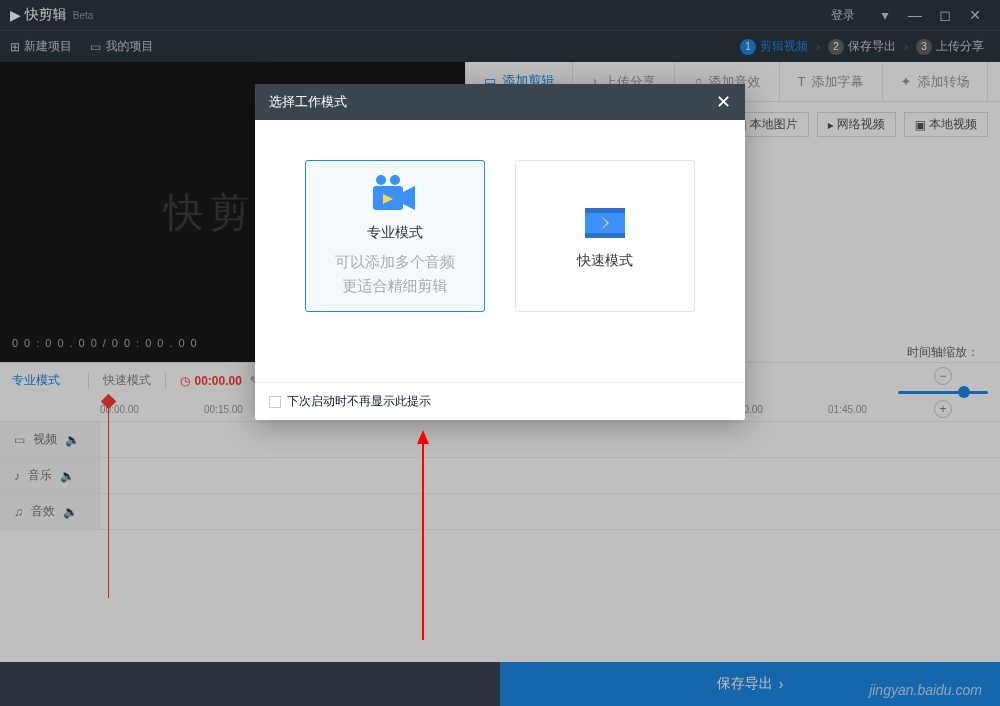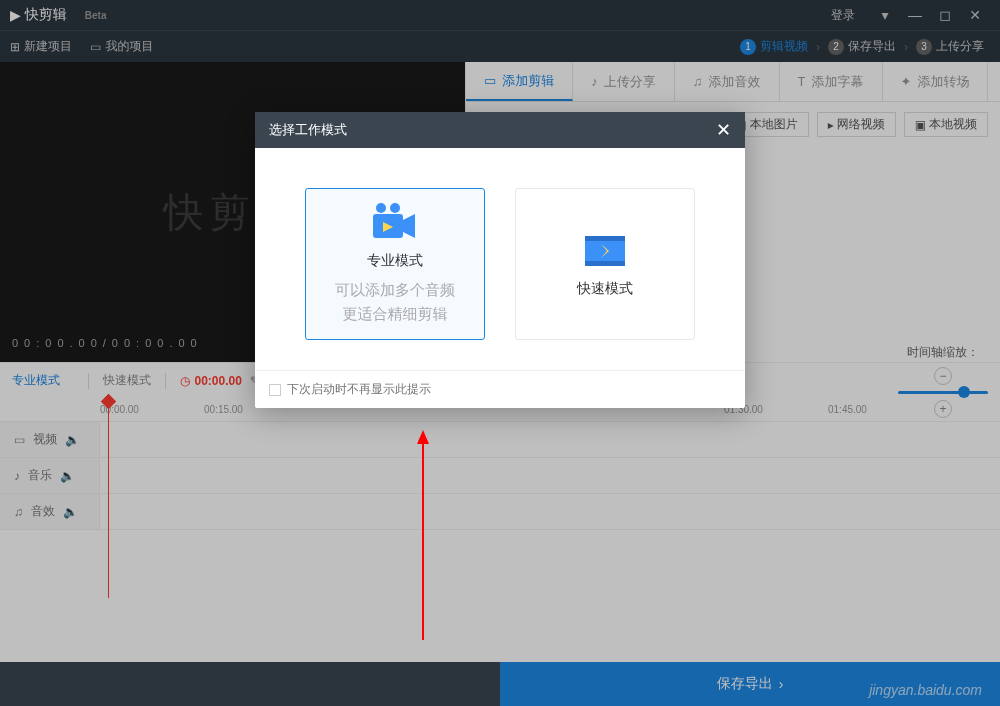--- a/index.html
+++ b/index.html
@@ -1,20 +1,20 @@
 <!DOCTYPE html>
 <html><head>
 <meta charset="utf-8">
 <style>
 * { margin: 0; padding: 0; box-sizing: border-box; font-family: "Microsoft YaHei", Arial, sans-serif; }
 body { width: 1000px; height: 706px; overflow: hidden; background: #fff; position: relative; }
 
 .titlebar { height: 30px; background: #2c3740; display: flex; align-items: center; padding: 0 10px; color: #ccc; font-size: 12px; }
 .titlebar .logo { display: flex; align-items: center; gap: 4px; font-size: 14px; color: #fff; }
-.titlebar .logo .beta { font-size: 10px; color: #999; margin-left: 14px; font-weight: bold; }
+.titlebar .logo .beta { font-size: 10px; color: #999; margin-left: 2px; }
 .titlebar .spacer { flex: 1; }
 .titlebar .login { font-size: 12px; margin-right: 15px; cursor: pointer; }
 .titlebar .winbtn { width: 30px; text-align: center; cursor: pointer; font-size: 14px; color: #ccc; }
 
 .toolbar { height: 32px; background: #2c3740; display: flex; align-items: center; padding: 0 10px; border-top: 1px solid #3a4550; color: #ccc; font-size: 12px; }
 .toolbar .tbtn { display: flex; align-items: center; gap: 4px; margin-right: 18px; cursor: pointer; }
 .toolbar .spacer { flex: 1; }
 .toolbar .step { display: flex; align-items: center; gap: 4px; margin: 0 6px; }
 .toolbar .step .num { width: 16px; height: 16px; border-radius: 50%; background: #666; color: #fff; display: flex; align-items: center; justify-content: center; font-size: 10px; }
 .toolbar .step.active .num { background: #1e88e5; }
@@ -58,31 +58,31 @@
 .track-label .mute { color: #bbb; cursor: pointer; }
 .tracks .spacer-track { height: 60px; }
 
 .bottom { position: absolute; bottom: 0; left: 0; right: 0; height: 44px; display: flex; }
 .bottom-left { width: 500px; background: #3a4550; }
 .bottom-right { flex: 1; background: #1e88e5; display: flex; align-items: center; justify-content: center; color: #fff; font-size: 14px; cursor: pointer; gap: 6px; }
 .watermark-bd { position: absolute; right: 18px; bottom: 48px; color: rgba(255,255,255,.35); font-size: 22px; font-weight: bold; pointer-events: none; }
 .watermark-url { position: absolute; right: 18px; bottom: 8px; color: rgba(255,255,255,.7); font-size: 14px; font-style: italic; pointer-events: none; }
 
 
-.modal-backdrop { position: absolute; inset: 0; background: rgba(0,0,0,.25); display: flex; align-items: flex-start; justify-content: center; padding-top: 112px; }
+.modal-backdrop { position: absolute; inset: 0; background: rgba(0,0,0,.25); display: flex; align-items: flex-start; justify-content: center; padding-top: 84px; }
 .modal { width: 490px; background: #fff; border-radius: 2px; box-shadow: 0 6px 30px rgba(0,0,0,.3); }
 .modal-head { height: 36px; background: #3a4550; display: flex; align-items: center; padding: 0 14px; color: #fff; font-size: 13px; justify-content: space-between; }
 .modal-head .close { cursor: pointer; font-size: 18px; }
 .modal-body { padding: 40px 40px 30px; display: flex; gap: 30px; justify-content: center; }
 .mode-card { width: 180px; height: 152px; border: 1px solid #e8e8e8; border-radius: 3px; display: flex; flex-direction: column; align-items: center; justify-content: center; cursor: pointer; gap: 8px; }
 .mode-card.active { border: 1px solid #1e88e5; background: #f5faff; }
 .mode-card .ic { width: 56px; height: 42px; display: flex; align-items: center; justify-content: center; }
 .mode-card .title { font-size: 14px; color: #333; }
 .mode-card .desc { font-size: 15px; color: #aaa; text-align: center; line-height: 1.6; }
-.modal-foot { border-top: 1px solid #eee; padding: 10px 14px; font-size: 12px; color: #737373; display: flex; align-items: center; gap: 6px; }
+.modal-foot { border-top: 1px solid #eee; padding: 10px 14px; font-size: 12px; color: #0f172a; display: flex; align-items: center; gap: 6px; margin-top: 40px; }
 .checkbox { width: 12px; height: 12px; border: 1px solid #ccc; }
 
 .red-arrow { position: absolute; left: 413px; top: 430px; pointer-events: none; }
 .red-arrow svg { overflow: visible; }
 </style>
 </head>
 <body>
 
 <div class="titlebar">
   <div class="logo">

